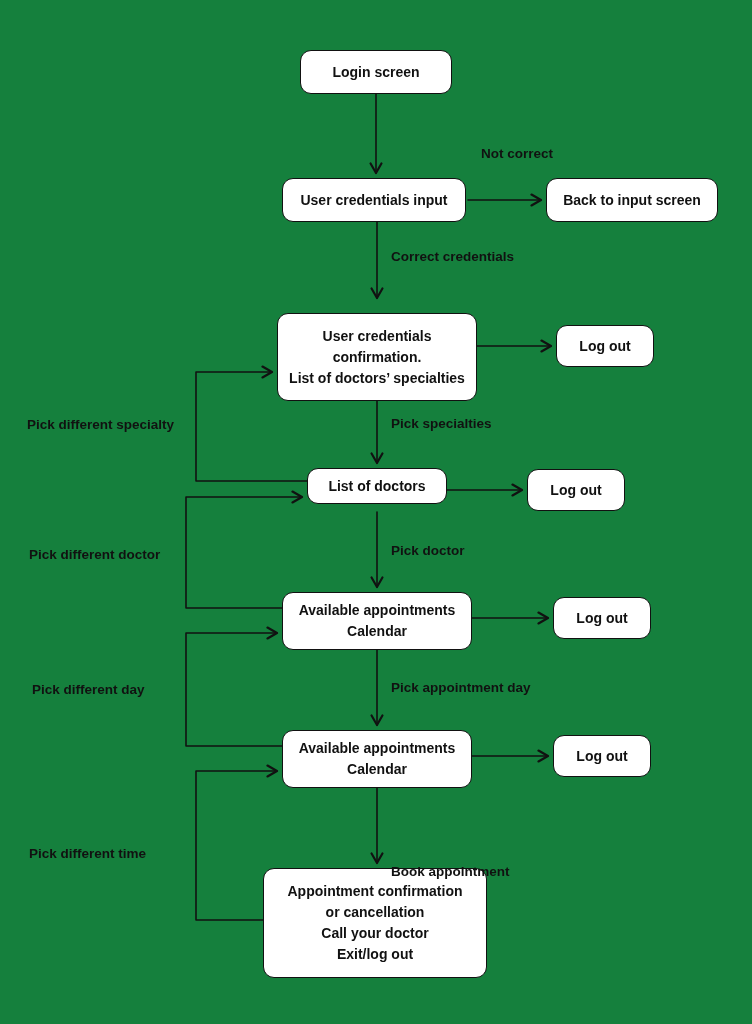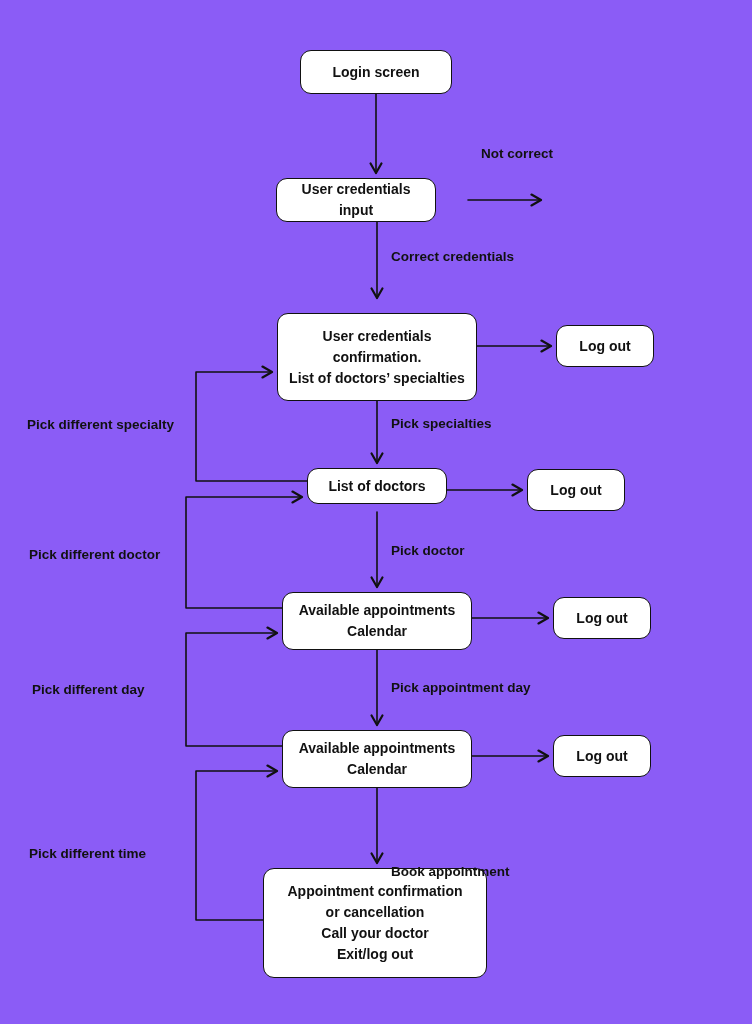--- a/index.html
+++ b/index.html
@@ -2,21 +2,21 @@
 <html><head>
 <meta charset="utf-8">
 <style>
   * { margin: 0; padding: 0; box-sizing: border-box; }
   html, body { background: #ffffff; }
   body { font-family: "Liberation Sans", sans-serif; color: #111111; }
   .canvas {
     position: relative;
     width: 752px;
     height: 1024px;
-    background: #8b5cf6;
+    background: #15803d;
     overflow: hidden;
   }
   .edges {
     position: absolute;
     left: 0; top: 0;
     width: 752px; height: 1024px;
   }
   .node {
     position: absolute;
     display: flex;
@@ -65,24 +65,27 @@
     <path d="M282,746 L186,746 L186,633 L277,633" marker-end="url(#arrow)"></path>
     <path d="M472,756 L548,756" marker-end="url(#arrow)"></path>
     <path d="M377,788 L377,863" marker-end="url(#arrow)"></path>
     <path d="M263,920 L196,920 L196,771 L277,771" marker-end="url(#arrow)"></path>
   </svg>
 
   <div class="node" style="left:300px;top:50px;width:152px;height:44px;">
     <span>Login screen</span>
   </div>
 
-  <div class="node" style="left:276px;top:178px;width:160px;height:44px;">
+  <div class="node" style="left:282px;top:178px;width:184px;height:44px;">
     <span>User credentials input</span>
   </div>
 
+  <div class="node" style="left:546px;top:178px;width:172px;height:44px;">
+    <span>Back to input screen</span>
+  </div>
 
   <div class="node" style="left:277px;top:313px;width:200px;height:88px;">
     <span>User credentials
 confirmation.
 List of doctors’ specialties</span>
   </div>
 
   <div class="node" style="left:556px;top:325px;width:98px;height:42px;">
     <span>Log out</span>
   </div>

